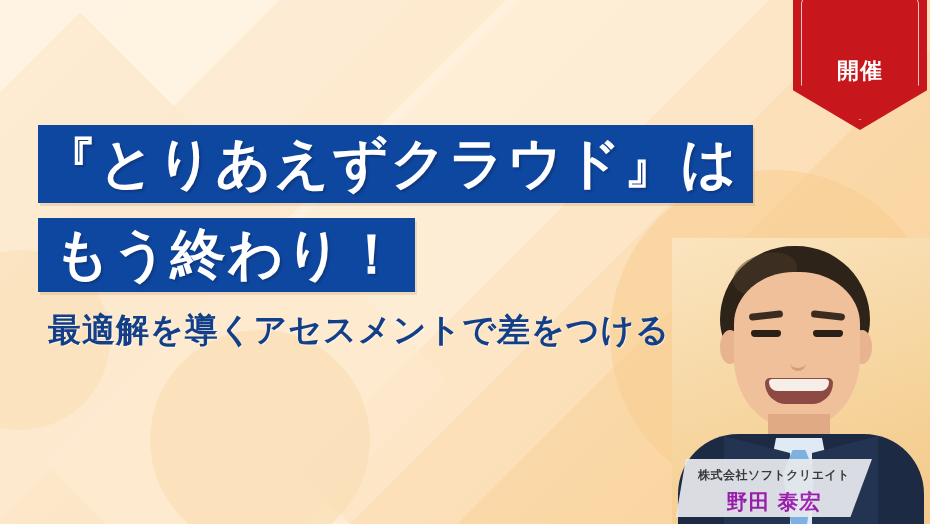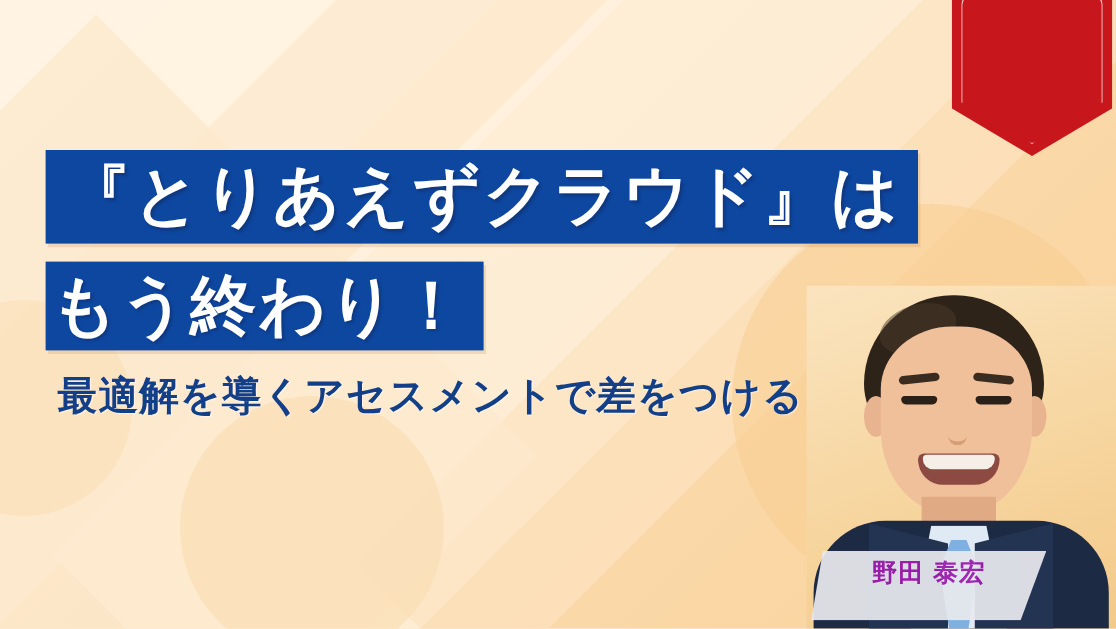--- a/index.html
+++ b/index.html
@@ -251,28 +251,28 @@
     color: #ffffff;
     font-weight: bold;
     white-space: nowrap;
     display: flex;
     align-items: center;
     box-shadow: 2px 3px 0 rgba(180,140,90,.22);
   }
   .title-line.l1 {
     left: 38px; top: 125px;
     height: 78px;
-    padding: 0 14px 0 16px;
+    padding: 0 14px 0 4px;
     font-size: 55px;
     letter-spacing: 2px;
   }
   .title-line.l2 {
     left: 38px; top: 218px;
     height: 74px;
-    padding: 0 14px 0 4px;
+    padding: 0 14px 0 16px;
     font-size: 55px;
     letter-spacing: 2px;
   }
   .title-line span { text-shadow: 2px 2px 2px rgba(20,40,90,.45); }
 
   .subtitle {
     position: absolute;
     left: 48px;
     top: 308px;
     font-size: 33px;
@@ -365,28 +365,30 @@
     <div class="ph-neck"></div>
     <div class="ph-suit"></div>
     <div class="ph-shirt"></div>
     <div class="ph-lapel l"></div>
     <div class="ph-lapel r"></div>
     <div class="ph-tie"></div>
   </div>
 
   <div class="badge">
     <div class="badge-inner-line"></div>
+    <div class="badge-sub">開催</div>
   </div>
 
   <div class="title-line l1">
     <span>『とりあえずクラウド』は</span>
   </div>
   <div class="title-line l2">
     <span>もう終わり！</span>
   </div>
   <div class="subtitle">最適解を導くアセスメントで差をつける</div>
 
 
   <div class="nameplate">
+    <div class="np-company">株式会社ソフトクリエイト</div>
     <div class="np-name">野田 泰宏</div>
   </div>
 
 </div>
 
 </body></html>

